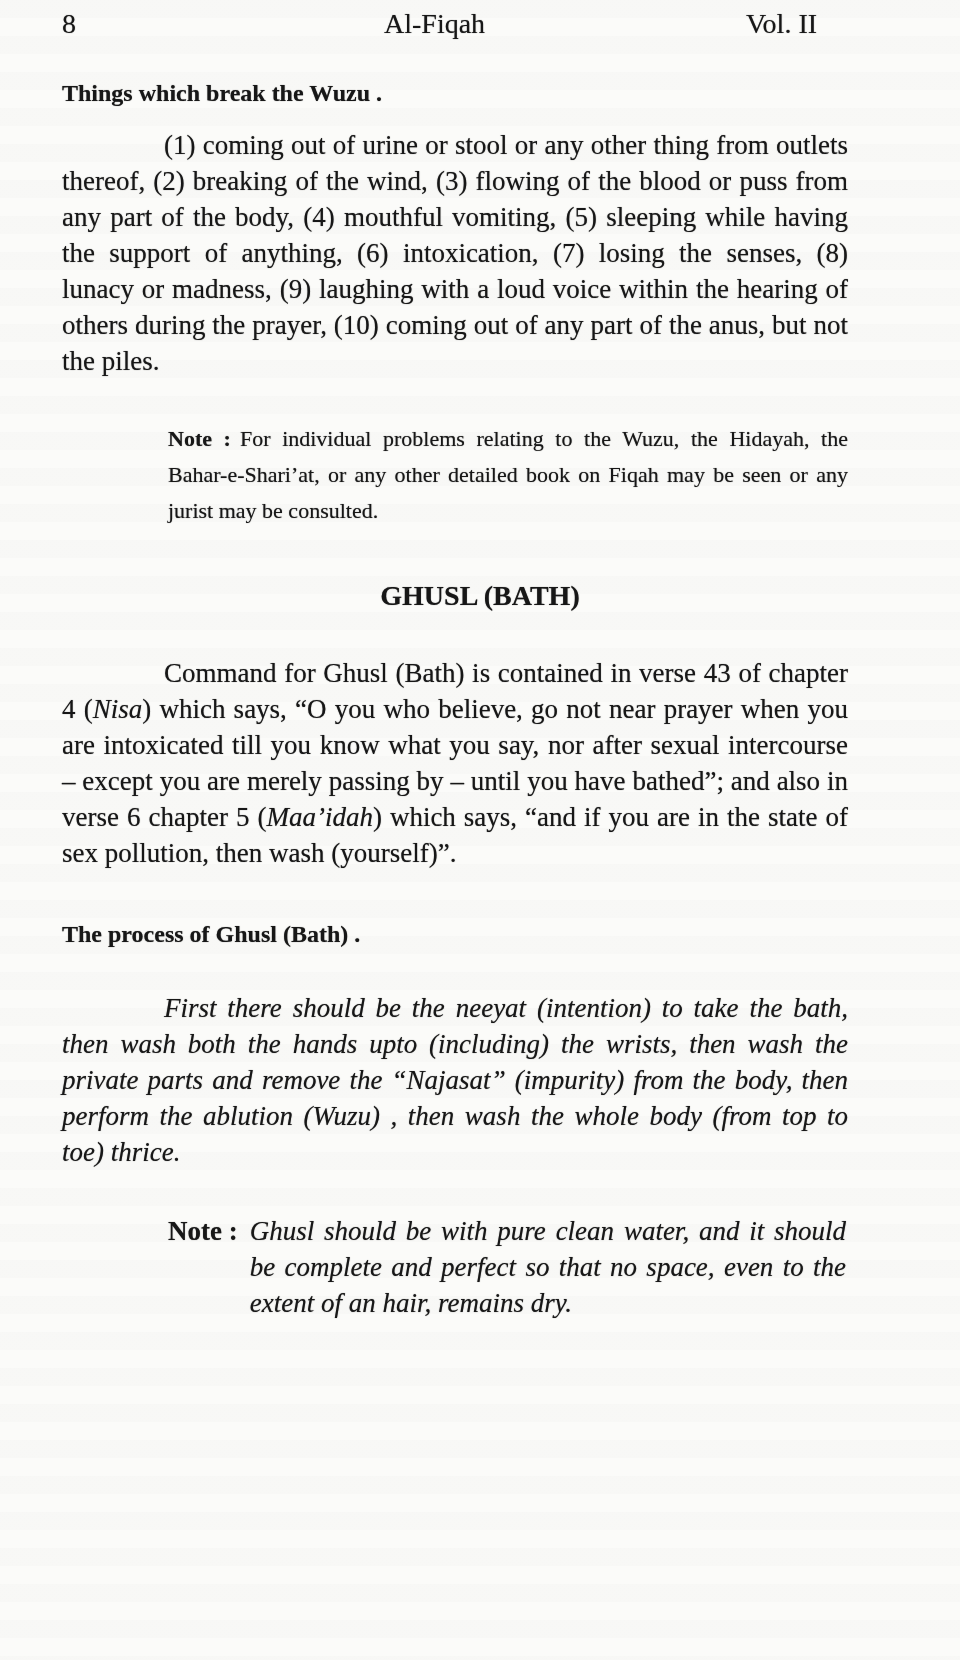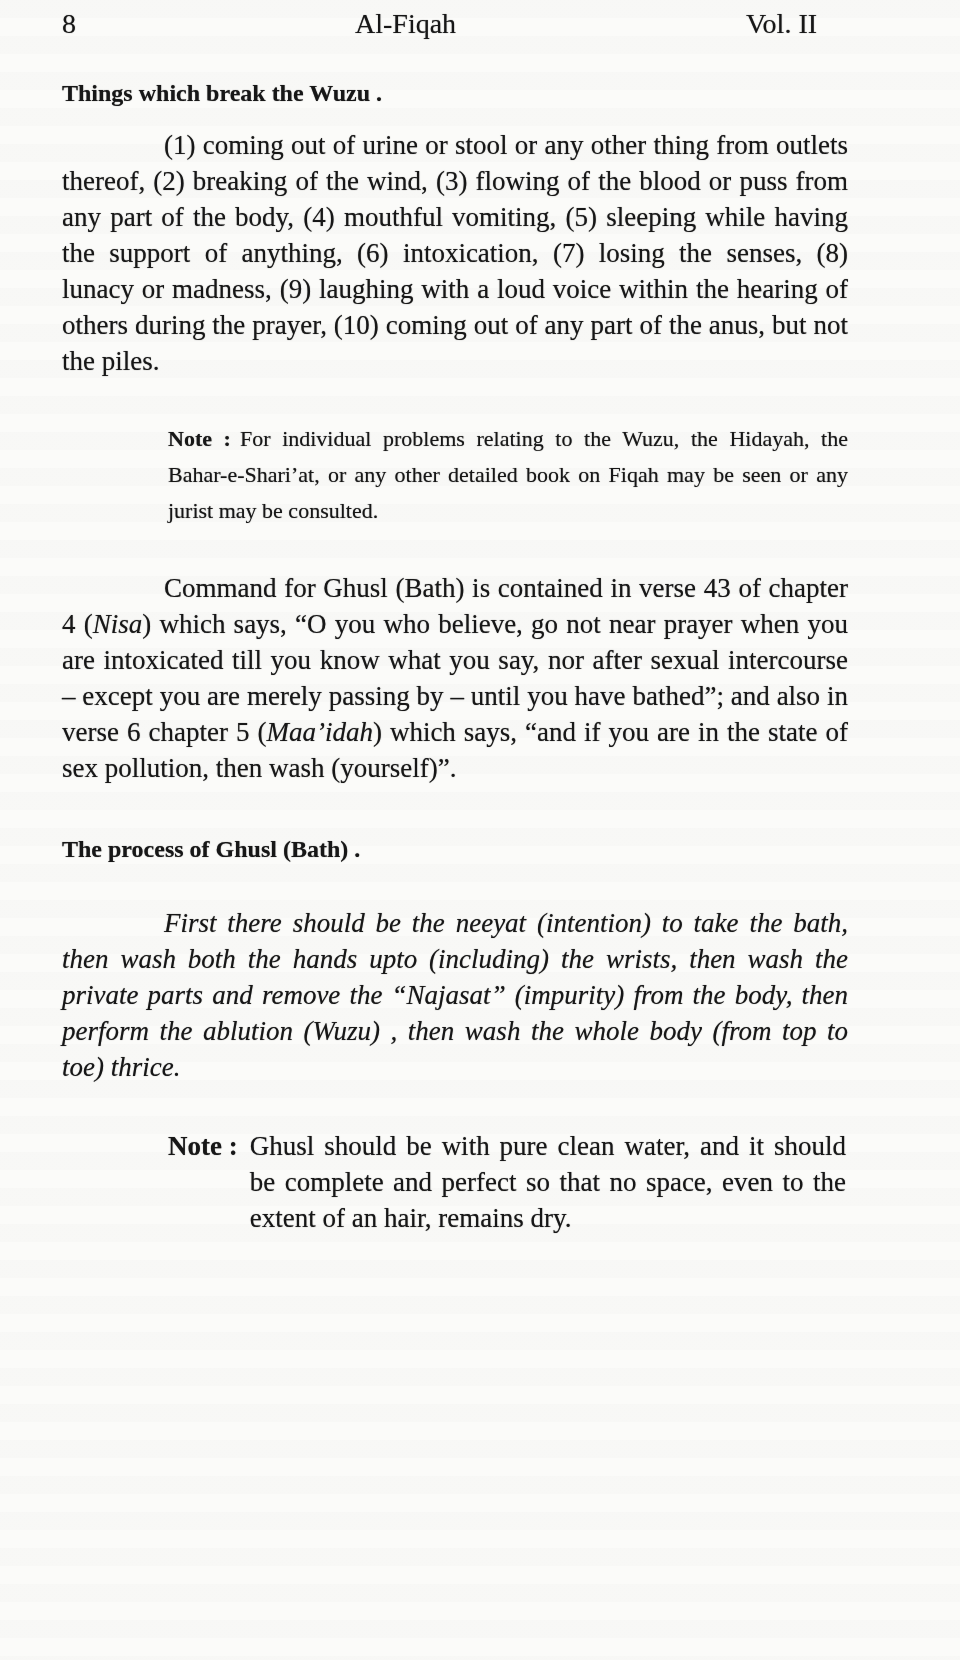--- a/index.html
+++ b/index.html
@@ -12,21 +12,21 @@
     font-family: "Liberation Serif", "DejaVu Serif", serif;
     color: #171717;
     overflow: hidden;
   }
   .page { padding: 6px 0 0 62px; position: relative; }
   .scan-text { text-shadow: 0 0 1px rgba(45,45,45,0.65); }
 
   
   .header { position: relative; height: 36px; font-size: 28px; line-height: 36px; }
   .h-num   { position: absolute; left: 0; }
-  .h-title { position: absolute; left: 293px; }
+  .h-title { position: absolute; left: 322px; }
   .h-vol   { position: absolute; left: 684px; }
 
   
   .h-left {
     margin: 33px 0 0 0; font-size: 24px; line-height: 36px;
     font-weight: bold; width: 786px;
   }
   .h-center {
     margin: 49px 0 0 0; font-size: 28px; line-height: 36px;
     font-weight: bold; width: 836px; text-align: center;
@@ -48,21 +48,21 @@
     margin: 42px 0 0 106px; width: 680px;
     font-size: 22px; line-height: 36px; text-align: justify;
   }
   .note-label { font-weight: bold; margin-right: 9px; }
   .note2 {
     margin: 43px 0 0 106px; width: 678px;
     font-size: 27px; line-height: 36px;
     display: flex; align-items: flex-start;
   }
   .note2-label { font-weight: bold; flex: 0 0 auto; margin-right: 12px; }
-  .note2-text { flex: 1 1 auto; text-align: justify; }
+  .note2-text { flex: 1 1 auto; text-align: justify; font-style: italic; }
 
   em { font-style: italic; }
 </style>
 </head>
 <body>
 
 <div class="page">
 
   <div class="header scan-text">
     <span class="h-num">8</span>
@@ -71,20 +71,21 @@
   </div>
 
   <h2 class="h-left scan-text">Things which break the Wuzu .</h2>
 
   <p class="para indent p1 scan-text">(1) coming out of urine or stool or any other thing from outlets thereof, (2) breaking of the wind, (3) flowing of the blood or puss from any part of the body, (4) mouthful vomiting, (5) sleeping while having the support of anything, (6) intoxication, (7) losing the senses, (8) lunacy or madness, (9) laughing with a loud voice within the hearing of others during the prayer, (10) coming out of any part of the anus, but not the piles.</p>
 
   <p class="note1 scan-text">
     <span class="note-label">Note :</span><span>For individual problems relating to the Wuzu, the Hidayah, the Bahar-e-Shari’at, or any other detailed book on Fiqah may be seen or any jurist may be consulted.</span>
   </p>
 
+  <h2 class="h-center scan-text">GHUSL (BATH)</h2>
 
   <p class="para indent p2 scan-text"><span>Command for Ghusl (Bath) is contained in verse 43 of chapter 4 (</span><em>Nisa</em><span>) which says, “O you who believe, go not near prayer when you are intoxicated till you know what you say, nor after sexual intercourse – except you are merely passing by – until you have bathed”; and also in verse 6 chapter 5 (</span><em>Maa’idah</em><span>) which says, “and if you are in the state of sex pollution, then wash (yourself)”.</span></p>
 
   <h2 class="h-left h-process scan-text">The process of Ghusl (Bath) .</h2>
 
   <p class="para indent p3 scan-text">First there should be the neeyat (intention) to take the bath, then wash both the hands upto (including) the wrists, then wash the private parts and remove the “Najasat” (impurity) from the body, then perform the ablution (Wuzu) , then wash the whole body (from top to toe) thrice.</p>
 
   <div class="note2 scan-text">
     <span class="note2-label">Note :</span>
     <span class="note2-text">Ghusl should be with pure clean water, and it should be complete and perfect so that no space, even to the extent of an hair, remains dry.</span>

